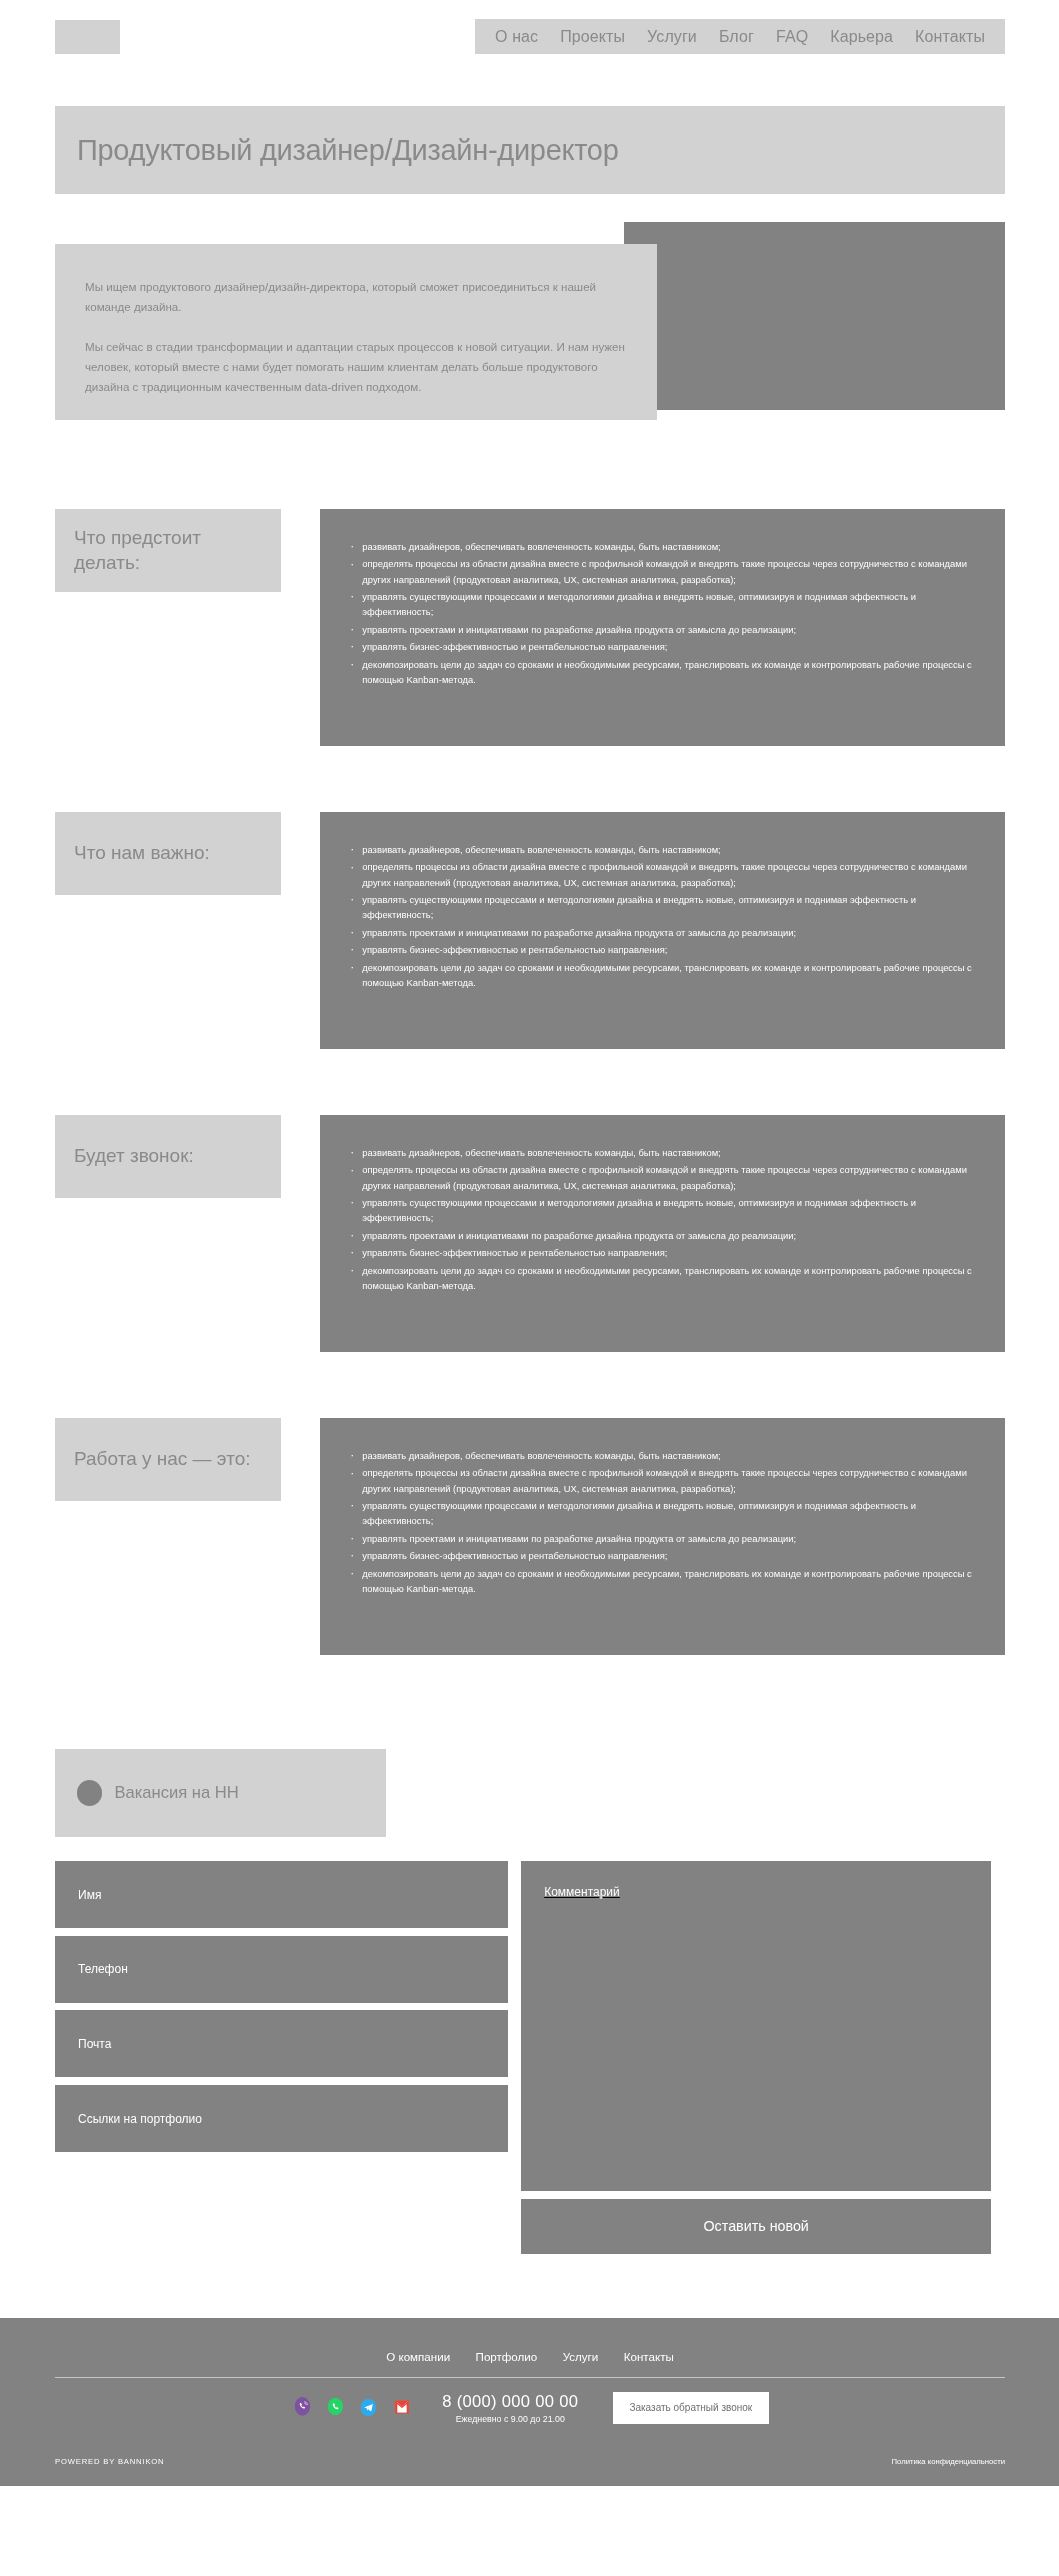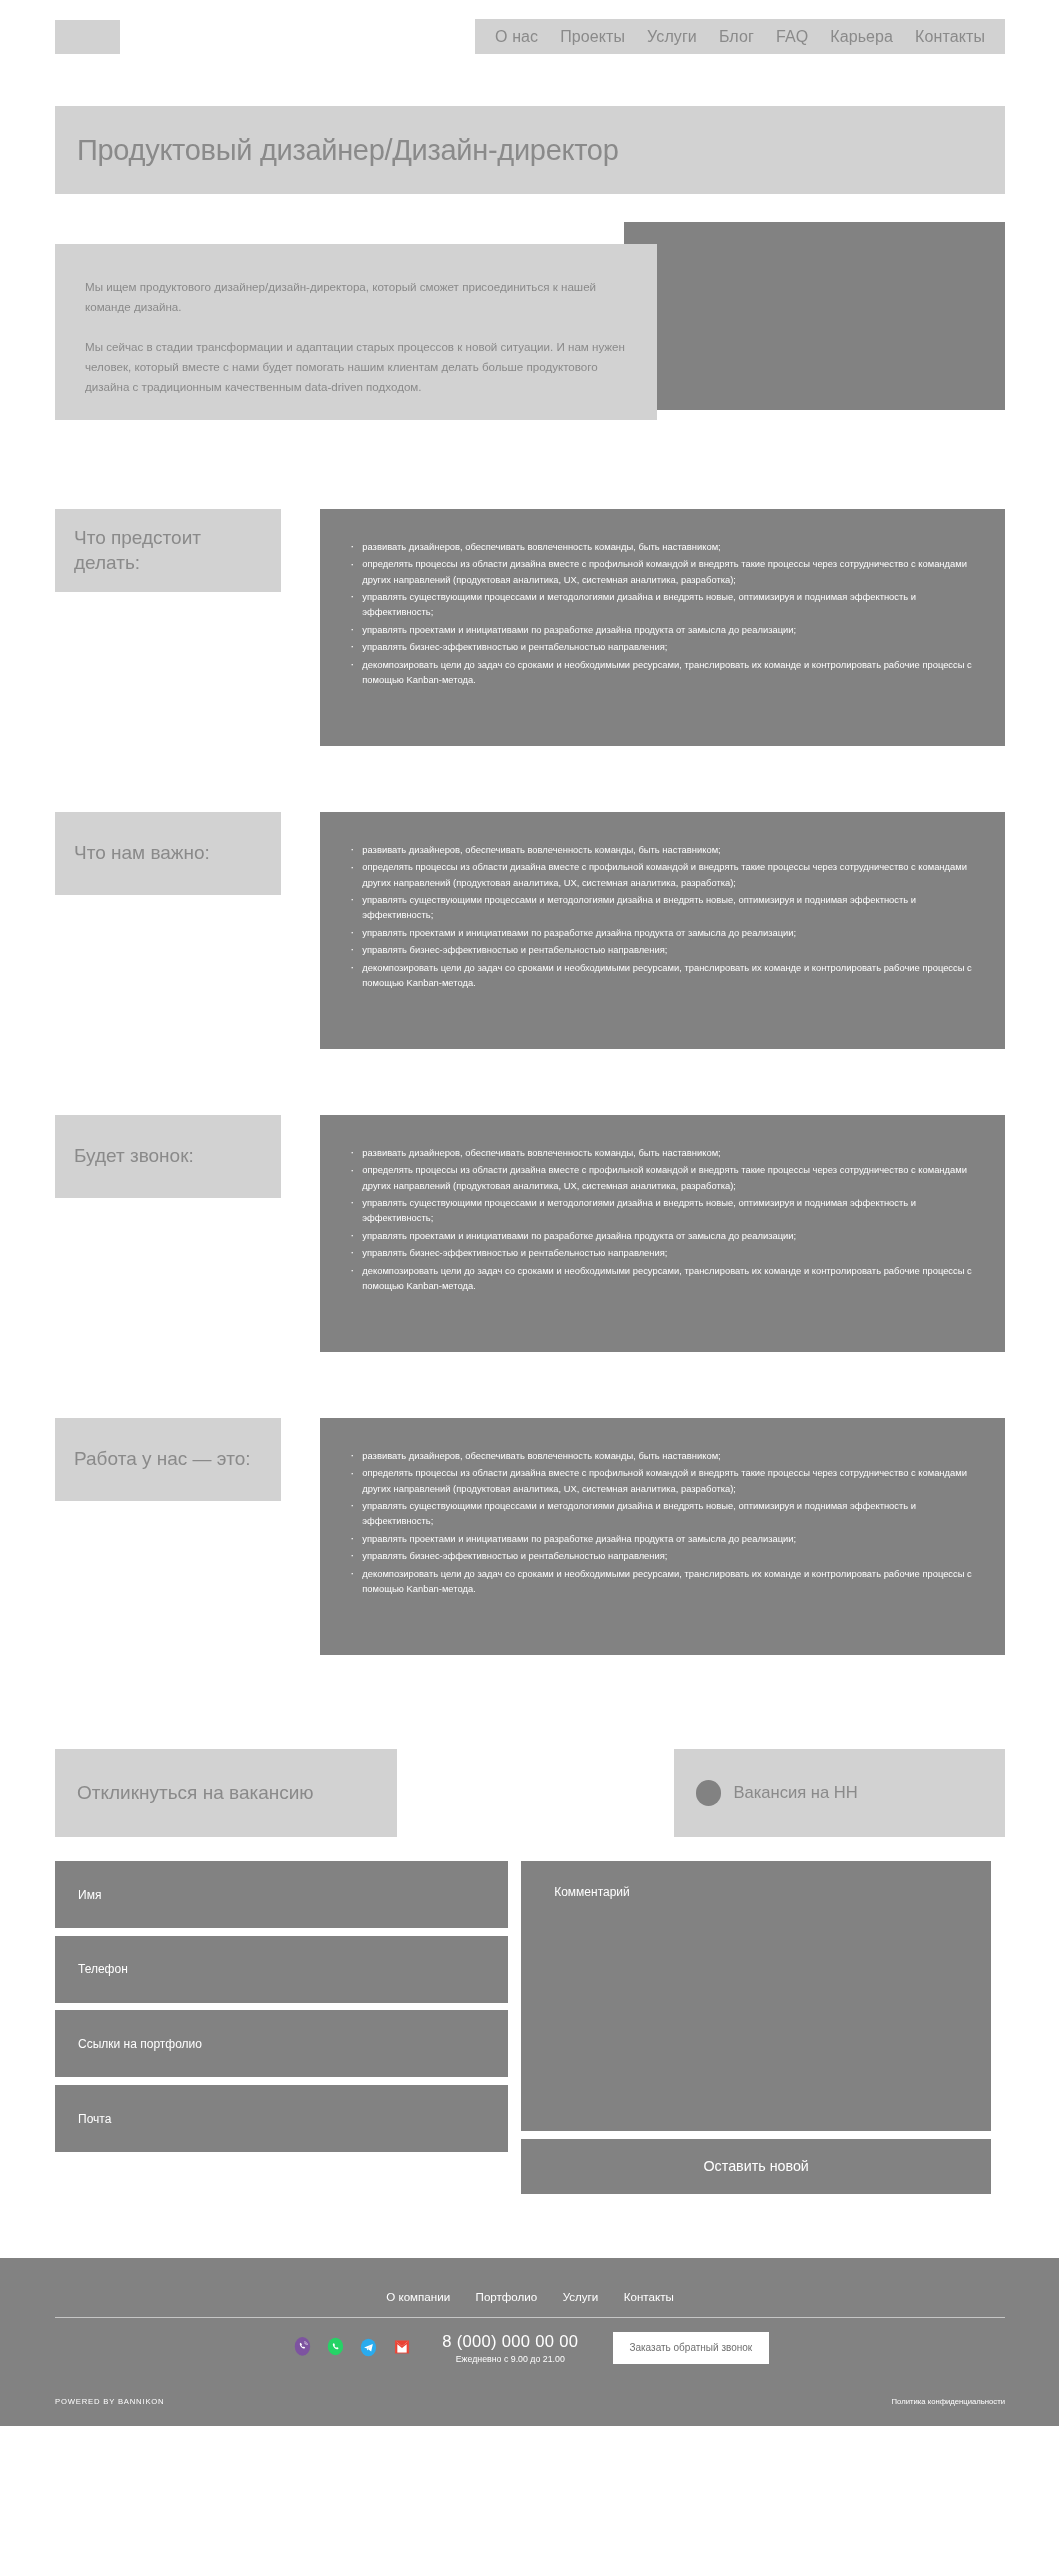--- a/index.html
+++ b/index.html
@@ -212,23 +212,24 @@
     padding: 0 23px;
     cursor: text;
   }
   .field .field-label {
     color: var(--white);
     font-size: 12px;
   }
 
   .textarea-field {
     background: var(--mid);
-    height: 270px;
-    padding: 24px 33px;
+    height: 330px;
+    padding: 24px 23px;
     cursor: text;
+    text-decoration: underline;
   }
   .textarea-field .field-label {
     color: var(--white);
     font-size: 12px;
   }
 
   .submit-btn {
     background: var(--mid);
     height: 55px;
     display: flex;
@@ -398,42 +399,39 @@
         <li>управлять существующими процессами и методологиями дизайна и внедрять новые, оптимизируя и поднимая эффектность и эффективность;</li>
         <li>управлять проектами и инициативами по разработке дизайна продукта от замысла до реализации;</li>
         <li>управлять бизнес-эффективностью и рентабельностью направления;</li>
         <li>декомпозировать цели до задач со сроками и необходимыми ресурсами, транслировать их команде и контролировать рабочие процессы с помощью Kanban-метода.</li>
       </ul>
     </div>
   </div>
 
   <div class="form-area">
     <div class="form-heads">
-      <div class="form-head-left">
-        <h2>Откликнуться на вакансию</h2>
-      </div>
       <div class="form-head-right">
         <div class="hh-dot"></div>
         <span class="hh-label">Вакансия на HH</span>
       </div>
     </div>
 
     <div class="form-grid">
       <div class="form-col-left">
         <div class="field">
           <span class="field-label">Имя</span>
         </div>
         <div class="field">
           <span class="field-label">Телефон</span>
         </div>
         <div class="field">
+          <span class="field-label">Почта</span>
+        </div>
+        <div class="field">
           <span class="field-label">Ссылки на портфолио</span>
-        </div>
-        <div class="field">
-          <span class="field-label">Почта</span>
         </div>
       </div>
 
       <div class="form-col-right">
         <div class="textarea-field">
           <span class="field-label">Комментарий</span>
         </div>
         <div class="submit-btn">
           <span>Оставить новой</span>
         </div>

